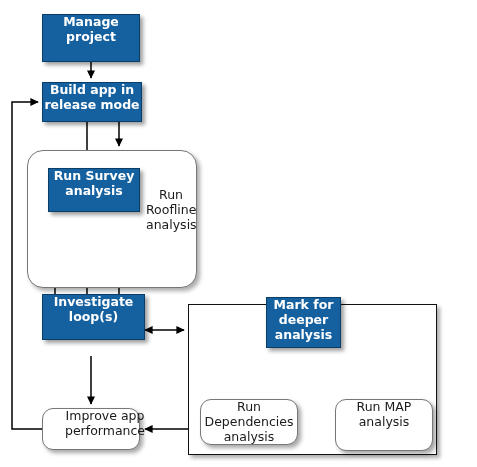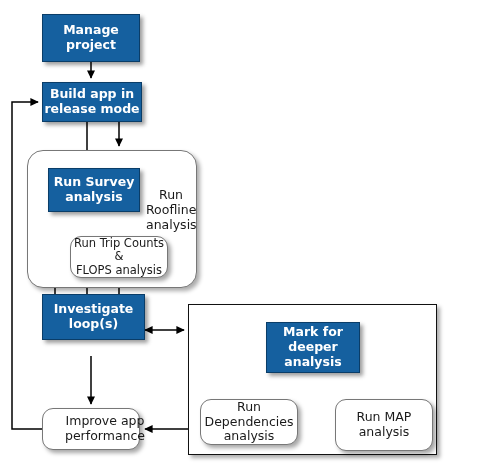--- a/index.html
+++ b/index.html
@@ -24,21 +24,21 @@
     width: 477px;
     height: 467px;
     overflow: visible;
   }
 
   
   .node {
     position: absolute;
     box-sizing: border-box;
     display: flex;
-    align-items: center;
+    align-items: flex-start;
     justify-content: center;
     text-align: center;
     line-height: 1.18;
     z-index: 3;
   }
   .node .lbl {
     display: block;
     white-space: pre-line;
   }
 
@@ -151,36 +151,32 @@
   <div class="node blue" style="left:42px; top:82px; width:100px; height:40px;">
     <span class="lbl">Build app in
 release mode</span>
   </div>
 
   <div class="node blue" style="left:48px; top:168px; width:92px; height:44px;">
     <span class="lbl">Run Survey
 analysis</span>
   </div>
 
-  <div class="node rounded" style="left:70px; top:236px; width:98px; height:42px; font-size:11.5px;">
-    <span class="lbl">Run Trip Counts &amp;
-FLOPS analysis</span>
-  </div>
 
   <div class="node blue" style="left:42px; top:294px; width:103px; height:46px;">
     <span class="lbl">Investigate
 loop(s)</span>
   </div>
 
   <div class="node rounded" style="left:42px; top:408px; width:98px; height:42px;padding-left:28px;">
     <span class="lbl">Improve app
 performance</span>
   </div>
 
-  <div class="node blue" style="left:266px; top:322px; width:94px; height:51px;">
+  <div class="node blue" style="left:266px; top:297px; width:75px; height:51px;">
     <span class="lbl">Mark for
 deeper
 analysis</span>
   </div>
 
   <div class="node rounded" style="left:200px; top:399px; width:98px; height:46px;">
     <span class="lbl">Run
 Dependencies
 analysis</span>
   </div>

